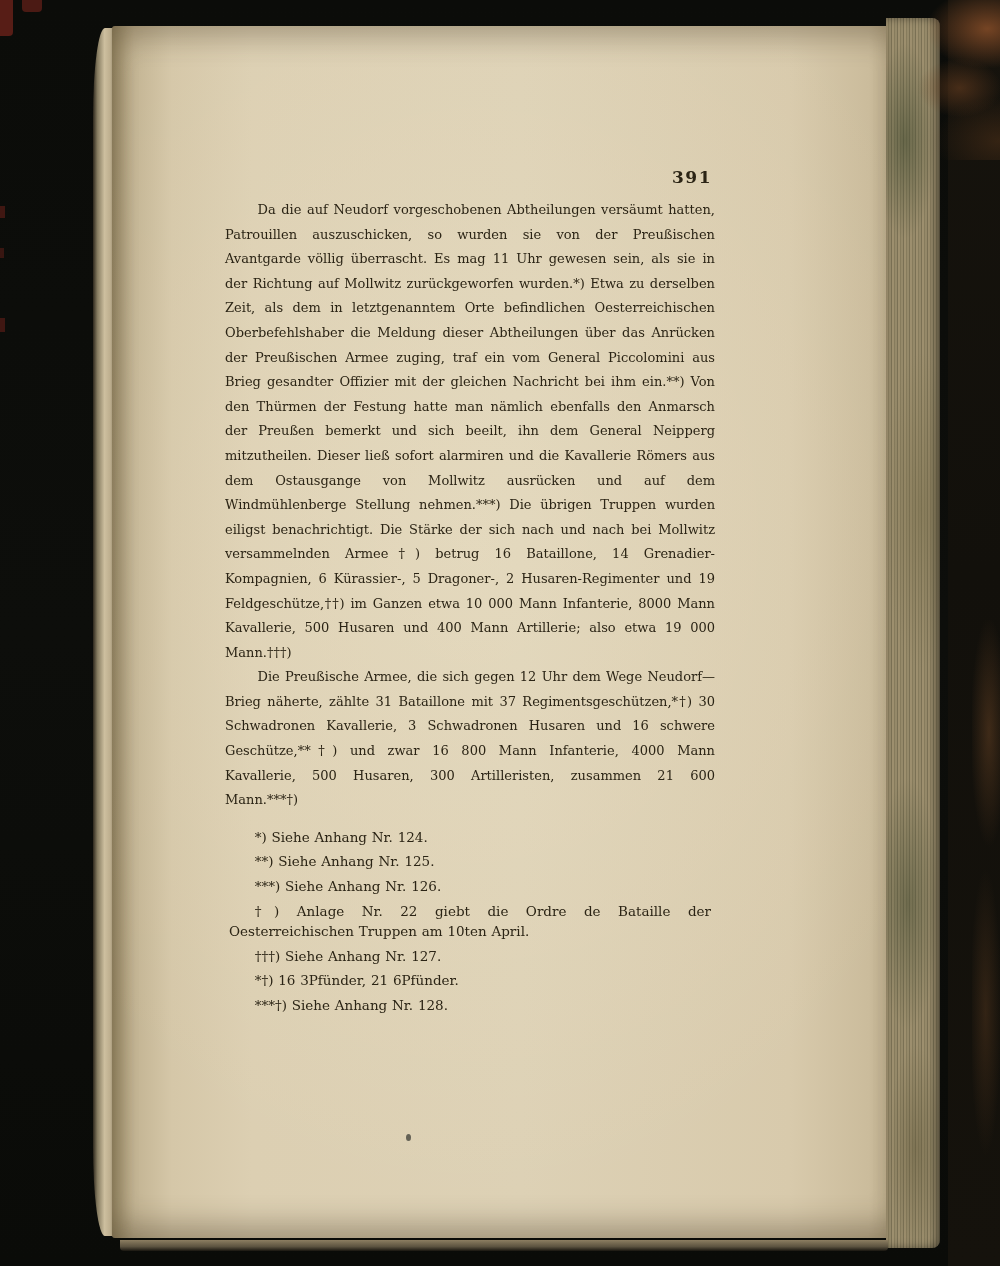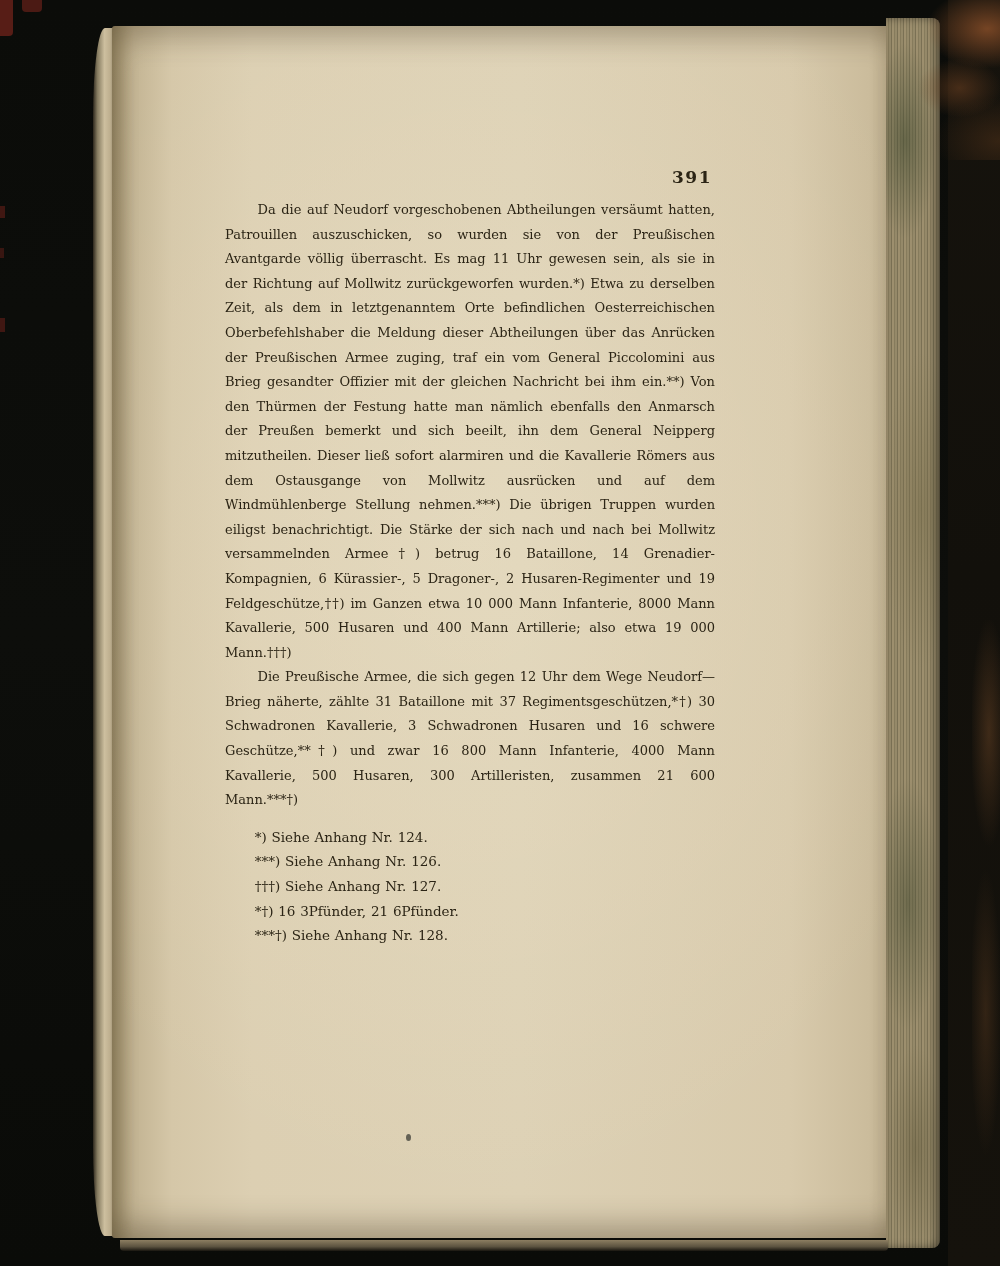--- a/index.html
+++ b/index.html
@@ -124,21 +124,23 @@
 
   <div class="page">
     <div class="page-number">391</div>
 
     <div class="text-block">
       <p class="body-par">Da die auf Neudorf vorgeschobenen Abtheilungen versäumt hatten, Patrouillen auszuschicken, so wurden sie von der Preußischen Avantgarde völlig überrascht. Es mag 11 Uhr gewesen sein, als sie in der Richtung auf Mollwitz zurückgeworfen wurden.*) Etwa zu derselben Zeit, als dem in letztgenanntem Orte befindlichen Oesterreichischen Oberbefehlshaber die Meldung dieser Abtheilungen über das Anrücken der Preußischen Armee zuging, traf ein vom General Piccolomini aus Brieg gesandter Offizier mit der gleichen Nachricht bei ihm ein.**) Von den Thürmen der Festung hatte man nämlich ebenfalls den Anmarsch der Preußen bemerkt und sich beeilt, ihn dem General Neipperg mitzutheilen. Dieser ließ sofort alarmiren und die Kavallerie Römers aus dem Ostausgange von Mollwitz ausrücken und auf dem Windmühlenberge Stellung nehmen.***) Die übrigen Truppen wurden eiligst benachrichtigt. Die Stärke der sich nach und nach bei Mollwitz versammelnden Armee†) betrug 16 Bataillone, 14 Grenadier-Kompagnien, 6 Kürassier-, 5 Dragoner-, 2 Husaren-Regimenter und 19 Feldgeschütze,††) im Ganzen etwa 10 000 Mann Infanterie, 8000 Mann Kavallerie, 500 Husaren und 400 Mann Artillerie; also etwa 19 000 Mann.†††)</p>
       <p class="body-par">Die Preußische Armee, die sich gegen 12 Uhr dem Wege Neudorf—Brieg näherte, zählte 31 Bataillone mit 37 Regimentsgeschützen,*†) 30 Schwadronen Kavallerie, 3 Schwadronen Husaren und 16 schwere Geschütze,**†) und zwar 16 800 Mann Infanterie, 4000 Mann Kavallerie, 500 Husaren, 300 Artilleristen, zusammen 21 600 Mann.***†)</p>
 
       <div class="footnotes">
         <p class="fn">*) Siehe Anhang Nr. 124.</p>
+        <p class="fn">**) Siehe Anhang Nr. 125.</p>
         <p class="fn">***) Siehe Anhang Nr. 126.</p>
+        <p class="fn">†) Anlage Nr. 22 giebt die Ordre de Bataille der Oesterreichischen Truppen am 10ten April.</p>
         <p class="fn">†††) Siehe Anhang Nr. 127.</p>
         <p class="fn">*†) 16 3Pfünder, 21 6Pfünder.</p>
         <p class="fn">***†) Siehe Anhang Nr. 128.</p>
       </div>
     </div>
 
     <div class="speck"></div>
   </div>
 
   <div class="fore-edge"></div>

